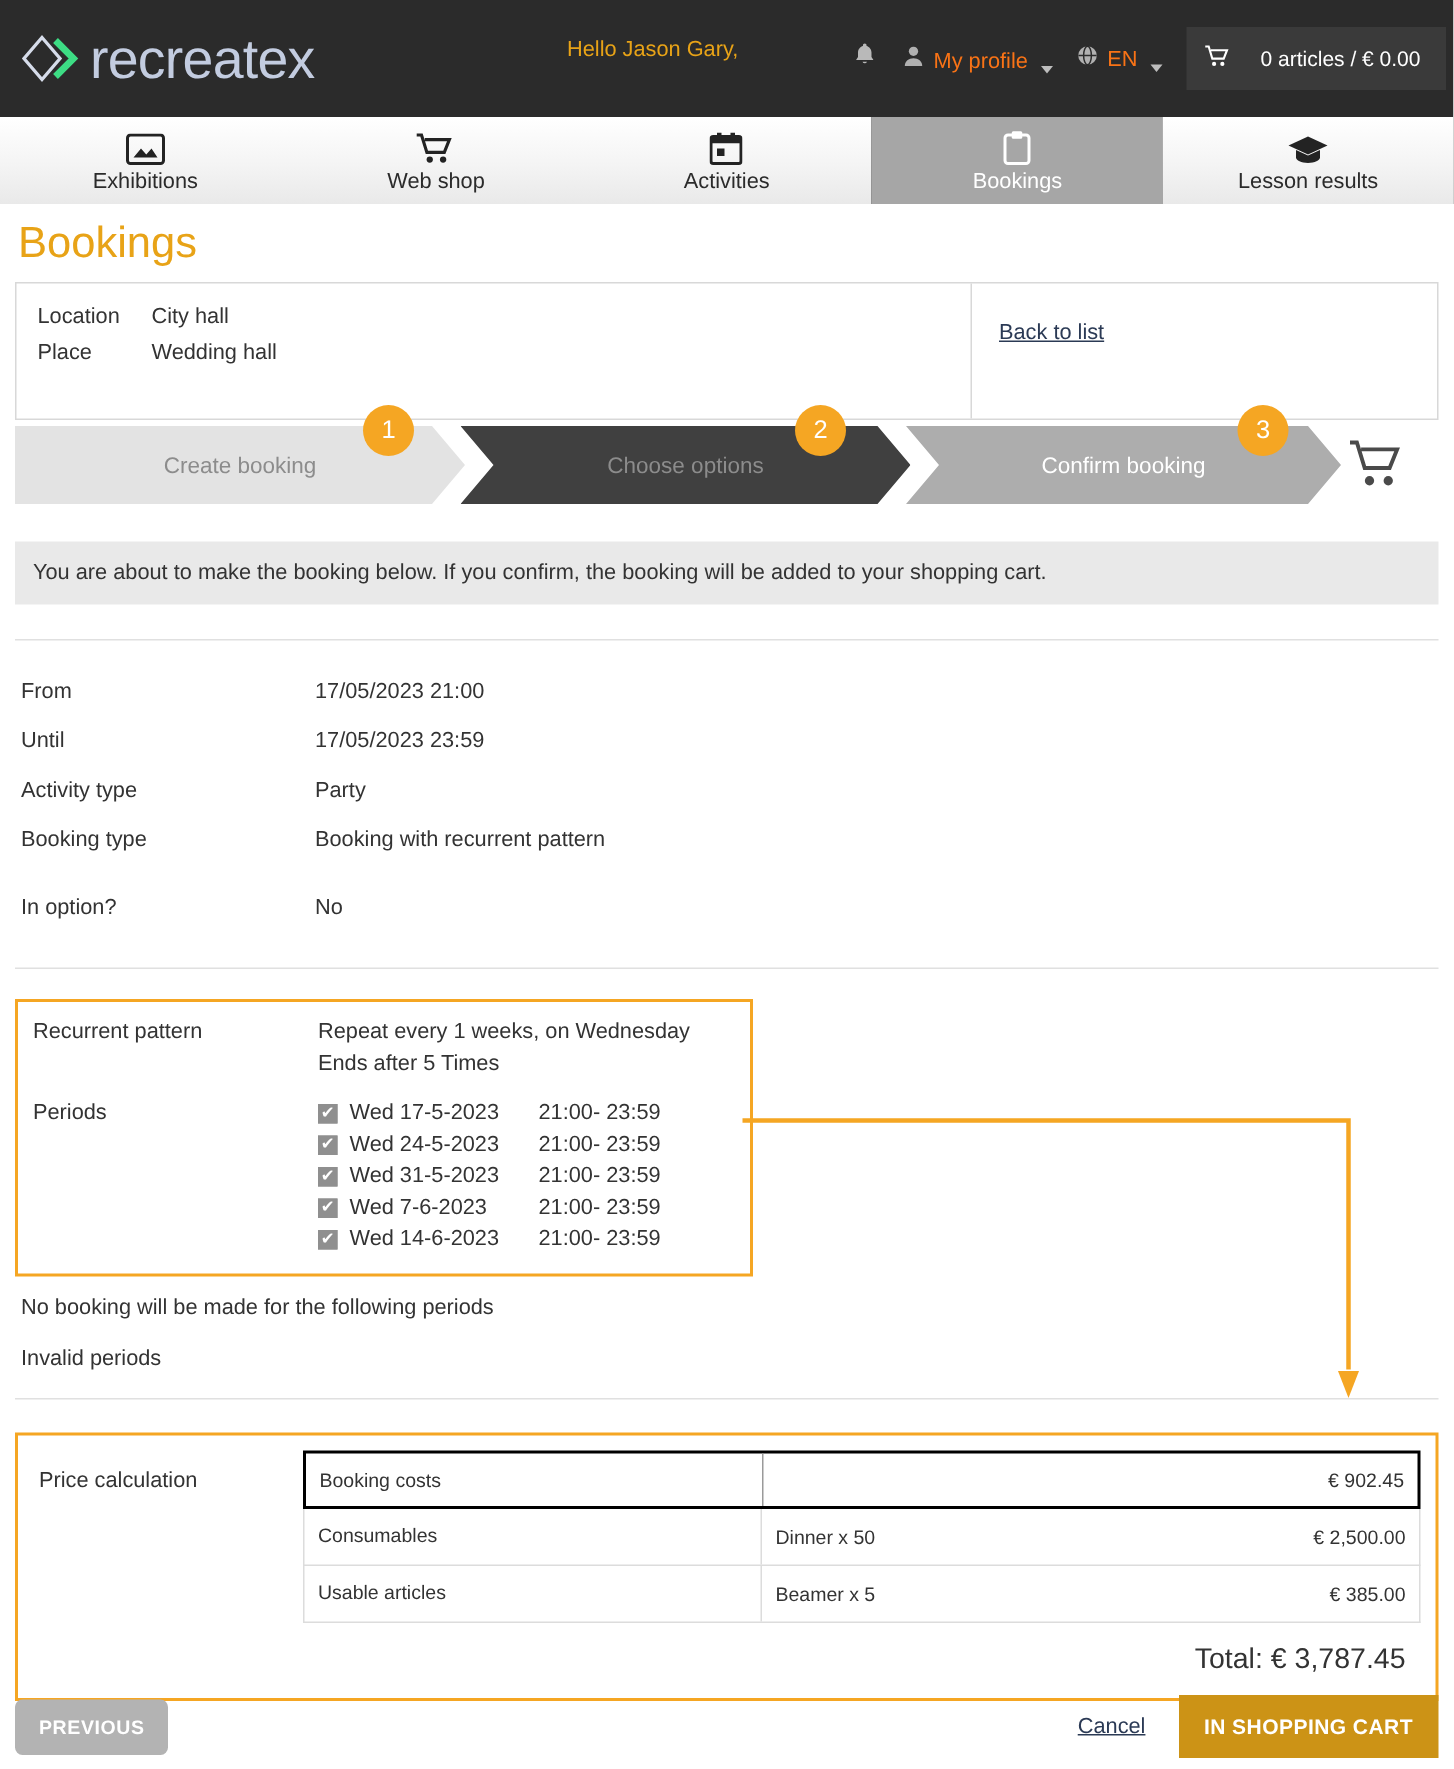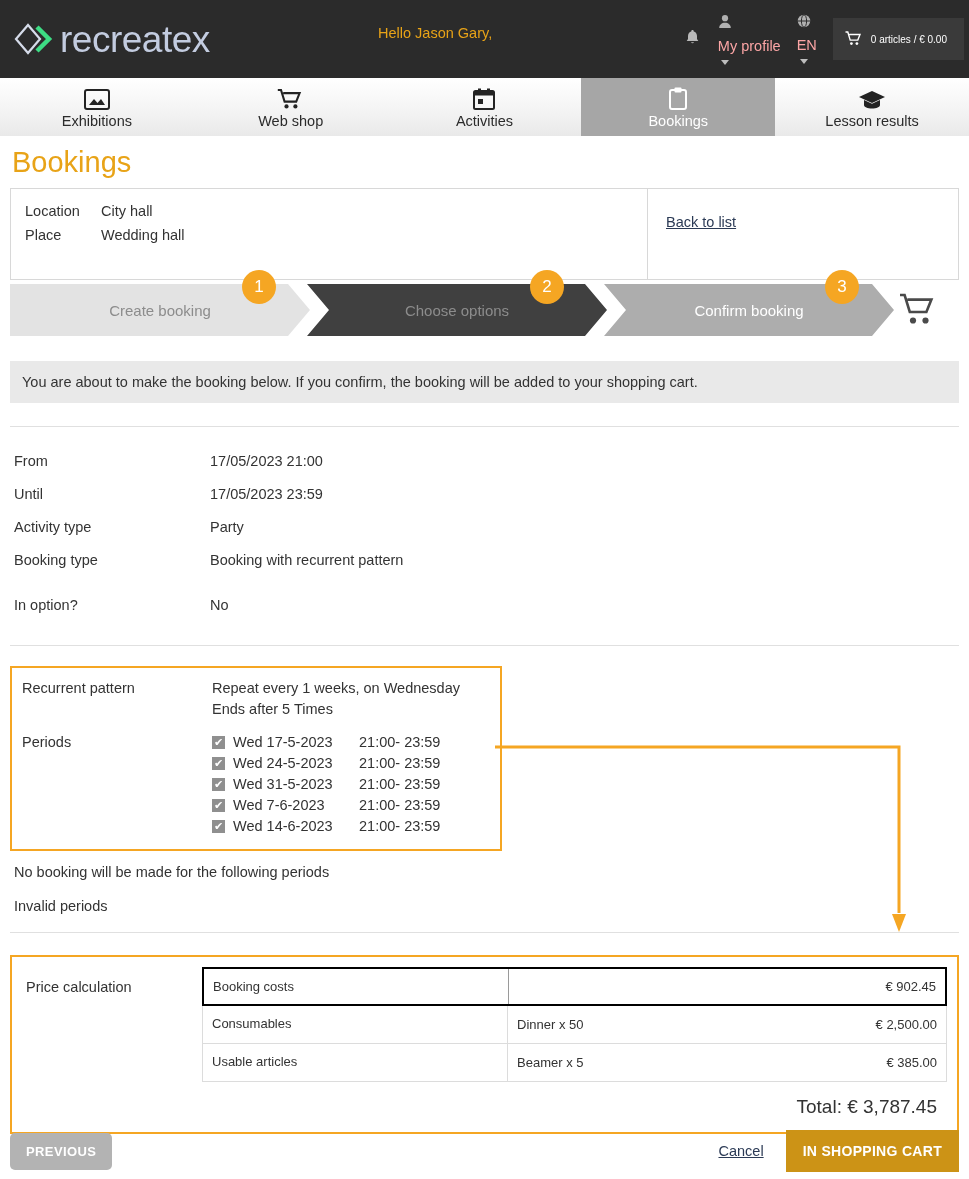--- a/index.html
+++ b/index.html
@@ -23,30 +23,30 @@
     font-size: 37px; color: #c3cce0; letter-spacing: -0.5px;
     font-weight: 400; line-height: 1; margin-left: 4px;
   }
   .greeting {
     position: absolute; left: 378px; top: 25px;
     font-size: 14.5px; color: #e8a317;
   }
   .top-right { position:absolute; right: 0; top: 0; height: 78px; display:flex; align-items:center; }
   .bell { margin-right: 18px; }
   .profile, .lang {
-    display:flex; align-items:flex-start; gap:6px;
-    color:#fca5a5; font-size: 14.5px; margin-right: 16px; flex-direction: column;
+    display:flex; align-items:flex-end; gap:6px;
+    color:#f97316; font-size: 14.5px; margin-right: 16px;
   }
   .caret {
     width:0;height:0;border-left:4.5px solid transparent;border-right:4.5px solid transparent;
     border-top:5px solid #bdbdbd; display:inline-block; margin-left:3px;
   }
   .cartbox {
-    background:#3a3a3a; height:42px; display:flex; align-items:center; gap:9px;
-    padding: 0 17px 0 12px; color:#ffffff; font-size:10px; margin-right:5px;
+    background:#3a3a3a; height:42px; display:flex; align-items:center; gap:20px;
+    padding: 0 17px 0 12px; color:#ffffff; font-size:14px; margin-right:5px;
   }
 
   
   .nav { display:flex; height: 58px; background:#1a1a1a; }
   .nav-item {
     flex: 1 1 0; display:flex; flex-direction:column; align-items:center; justify-content:center;
     background: linear-gradient(to bottom, #ffffff 0%, #f4f4f4 55%, #e9e9e9 100%);
     color:#2b2b2b; font-size:14.5px; gap:3px; cursor:pointer;
   }
   .nav-item.active {

